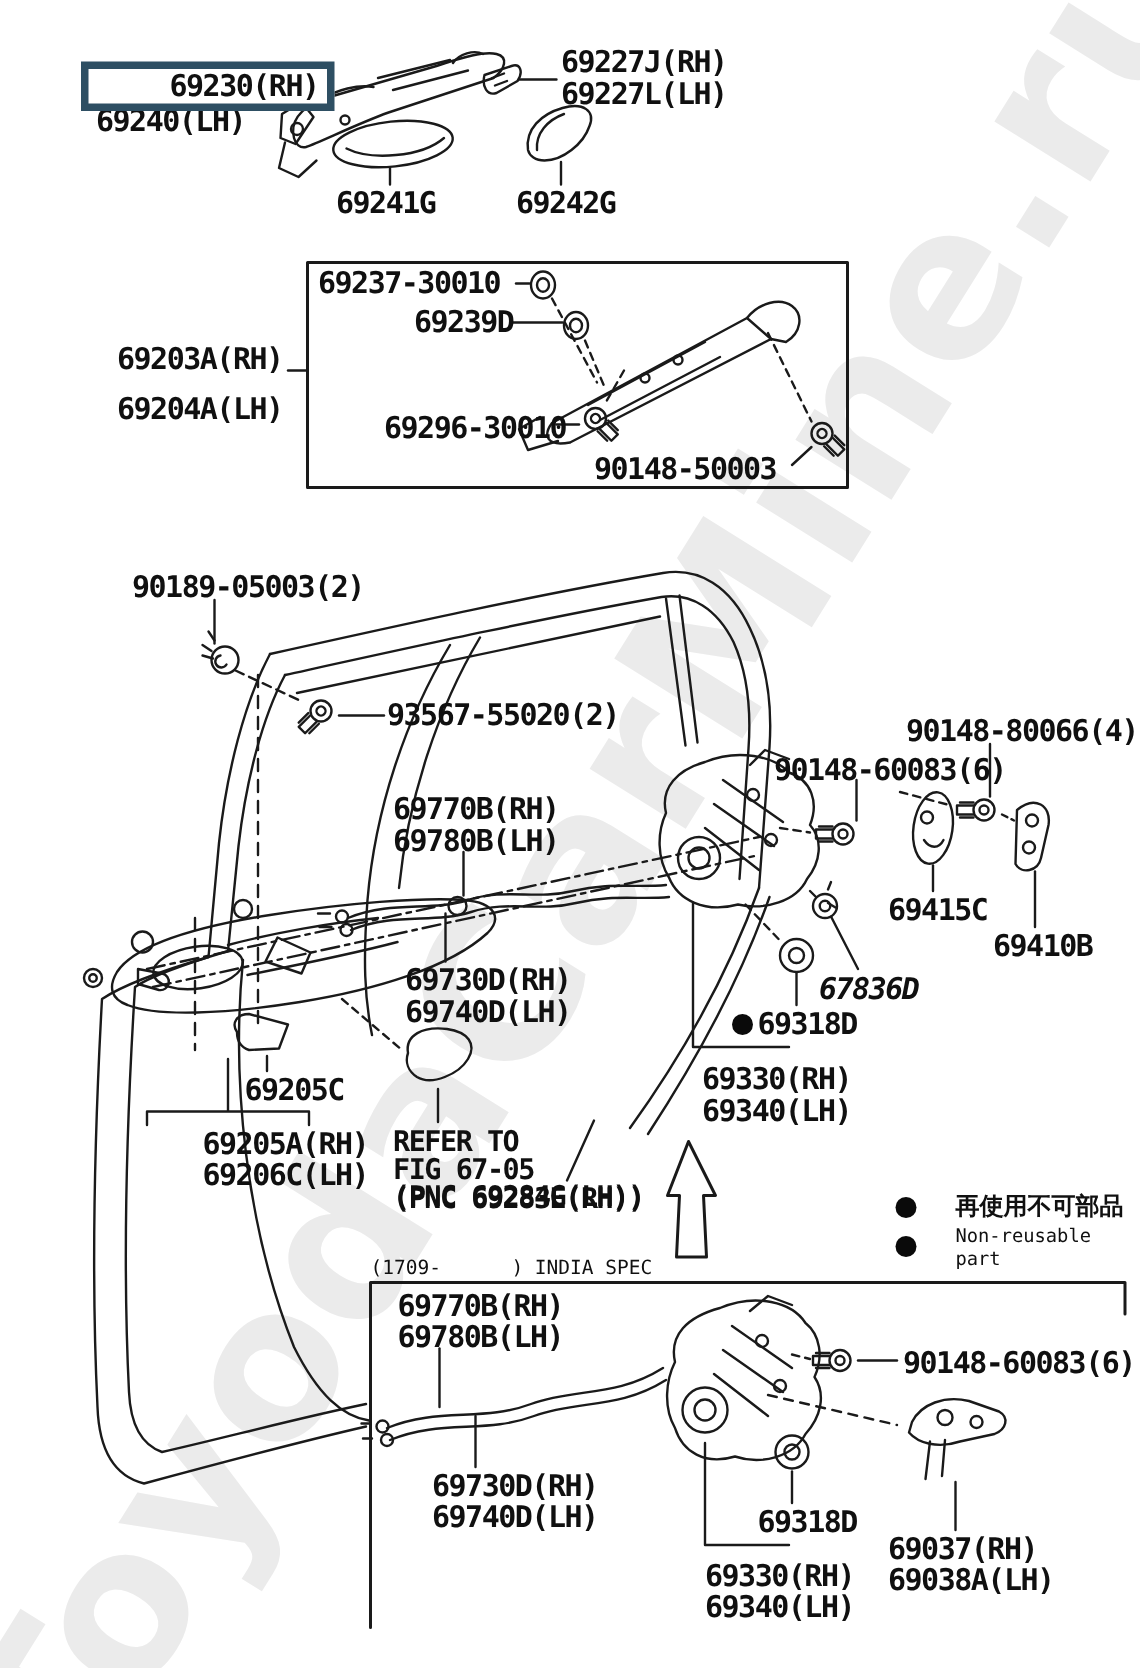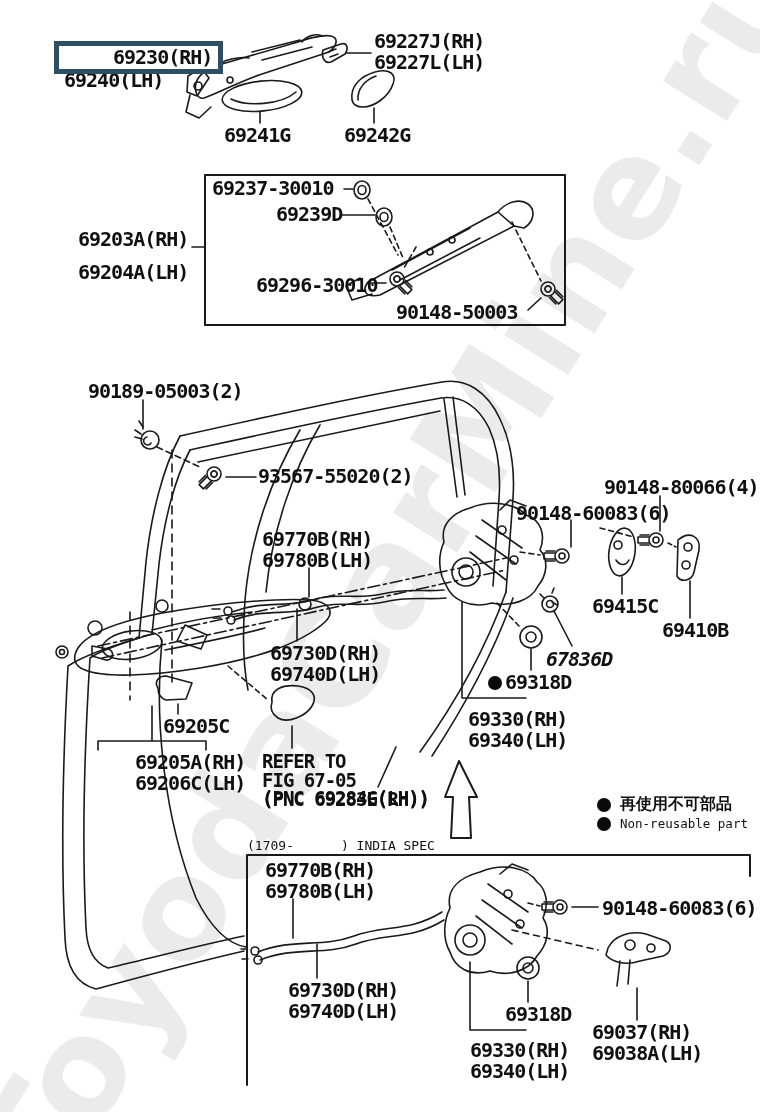--- a/index.html
+++ b/index.html
@@ -13,21 +13,21 @@
   svg.art{position:absolute;left:0;top:0;z-index:1;}
   .pl{position:absolute;z-index:2;color:#101010;font-family:"DejaVu Sans Mono",monospace;
       font-weight:bold;font-size:20px;letter-spacing:-1px;line-height:20px;white-space:pre;}
   .pl.mid{font-size:19px;}
   .pl.small{font-size:13px;font-weight:normal;letter-spacing:0;}
   .pl.tiny{font-size:14px;font-weight:normal;letter-spacing:0;}
   .hlbox{position:absolute;left:54px;top:41px;z-index:3;border:5px solid #2e4f63;
       background:#fff;padding:1px 6px 2px 6px;}
   .hlbox .pl{position:static;margin-left:48px;}
   .dot{position:absolute;z-index:2;background:#0a0a0a;border-radius:50%;}
-  .legendrow{position:absolute;z-index:2;display:flex;align-items:center;gap:9px;}
+  .legendrow{position:absolute;z-index:2;display:flex;align-items:center;gap:26px;}
   .legendrow .ldot{width:14px;height:14px;background:#0a0a0a;border-radius:50%;flex:0 0 auto;}
   .legendrow .ltext{color:#101010;}
   .jp{font-size:16px;font-weight:bold;letter-spacing:0;}
   .en{font-size:12.5px;font-weight:normal;letter-spacing:0;}
 </style>
 </head>
 <body>
 
 <div class="stage">
 

